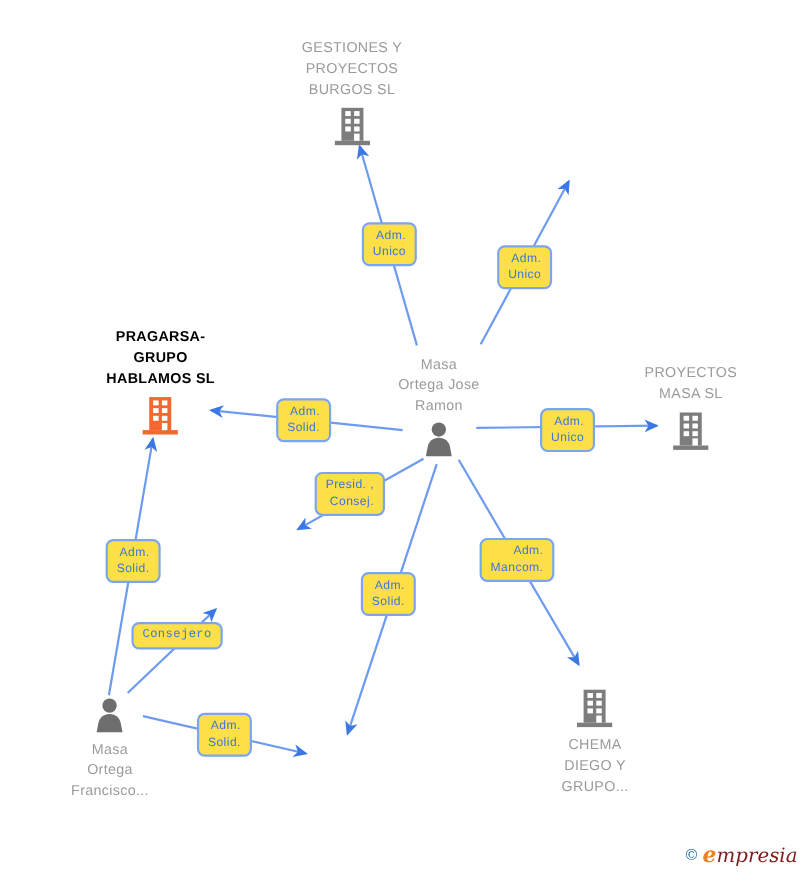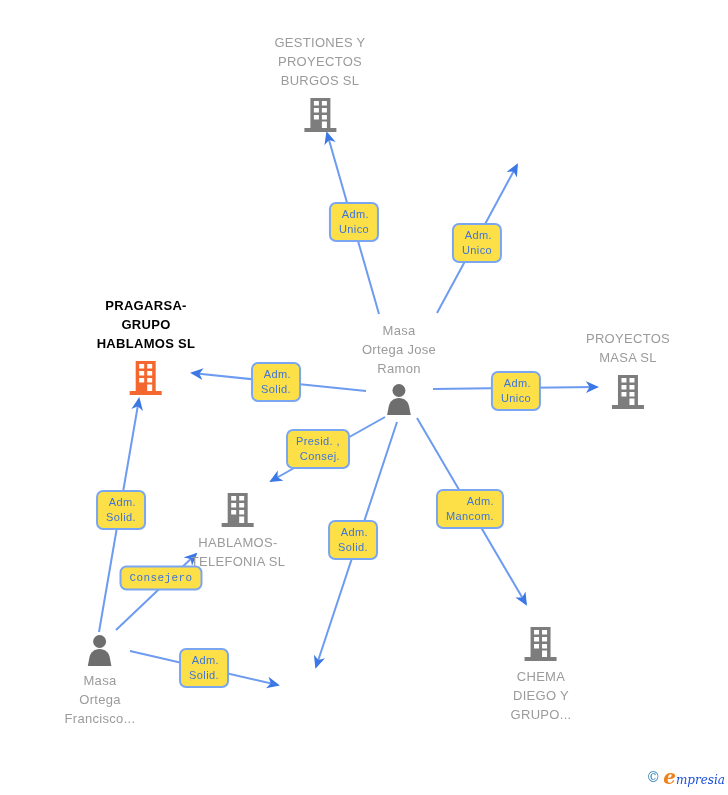--- a/index.html
+++ b/index.html
@@ -24,21 +24,21 @@
     background:#fde047;border:2px solid #7aa6f1;border-radius:7px;
     padding:3px 8px;color:#3f74d8;font-size:11px;line-height:15px;
     text-align:right;white-space:nowrap;z-index:4;letter-spacing:.4px;
   }
   .watermark{
     position:absolute;right:3px;bottom:3px;z-index:5;
     font-family:"DejaVu Serif","Liberation Serif",serif;font-style:italic;
   }
   .watermark .copy{color:#2e7cb5;font-style:normal;font-size:14px;margin-right:3px;vertical-align:2px;}
   .watermark .brand-e{color:#f0821e;font-size:20px;font-weight:bold;}
-  .watermark .brand-rest{color:#1d4ed8;font-size:12px;}
+  .watermark .brand-rest{color:#7f1d1d;font-size:18px;}
 </style>
 </head>
 <body>
 
 <div class="canvas">
 
   <svg class="edges" width="728" height="795" viewBox="0 0 728 795">
     <defs>
       <marker id="arrow" viewBox="0 0 10 10" refX="8.5" refY="5" markerWidth="6.5" markerHeight="6.5" orient="auto-start-reverse">
         <path d="M0,0.5 L10,5 L0,9.5 L2.8,5 Z" fill="#3c78e5"></path>
@@ -110,35 +110,20 @@
       <rect x="12.5" y="4" width="5" height="4.5" fill="#fff"></rect>
         <rect x="20.5" y="4" width="5" height="4.5" fill="#fff"></rect>
       <rect x="12.5" y="11" width="5" height="4.5" fill="#fff"></rect>
         <rect x="20.5" y="11" width="5" height="4.5" fill="#fff"></rect>
       <rect x="12.5" y="18" width="5" height="4.5" fill="#fff"></rect>
         <rect x="20.5" y="18" width="5" height="4.5" fill="#fff"></rect>
       <rect x="20.5" y="24.5" width="5" height="6.5" fill="#fff"></rect>
     </svg>
   </div>
 
-  <div class="node icon-first" style="left:238px;top:492px;">
-    <svg class="icon" width="38" height="36" viewBox="0 0 38 36">
-      <rect x="3" y="31" width="32" height="4" fill="currentColor"></rect>
-      <rect x="9" y="1" width="20" height="30" fill="currentColor"></rect>
-      <rect x="12.5" y="4" width="5" height="4.5" fill="#fff"></rect>
-        <rect x="20.5" y="4" width="5" height="4.5" fill="#fff"></rect>
-      <rect x="12.5" y="11" width="5" height="4.5" fill="#fff"></rect>
-        <rect x="20.5" y="11" width="5" height="4.5" fill="#fff"></rect>
-      <rect x="12.5" y="18" width="5" height="4.5" fill="#fff"></rect>
-        <rect x="20.5" y="18" width="5" height="4.5" fill="#fff"></rect>
-      <rect x="20.5" y="24.5" width="5" height="6.5" fill="#fff"></rect>
-    </svg>
-    <div>HABLAMOS-</div>
-    <div>TELEFONIA SL</div>
-  </div>
 
   <div class="node icon-first" style="left:541px;top:626px;">
     <svg class="icon" width="38" height="36" viewBox="0 0 38 36">
       <rect x="3" y="31" width="32" height="4" fill="currentColor"></rect>
       <rect x="9" y="1" width="20" height="30" fill="currentColor"></rect>
       <rect x="12.5" y="4" width="5" height="4.5" fill="#fff"></rect>
         <rect x="20.5" y="4" width="5" height="4.5" fill="#fff"></rect>
       <rect x="12.5" y="11" width="5" height="4.5" fill="#fff"></rect>
         <rect x="20.5" y="11" width="5" height="4.5" fill="#fff"></rect>
       <rect x="12.5" y="18" width="5" height="4.5" fill="#fff"></rect>

